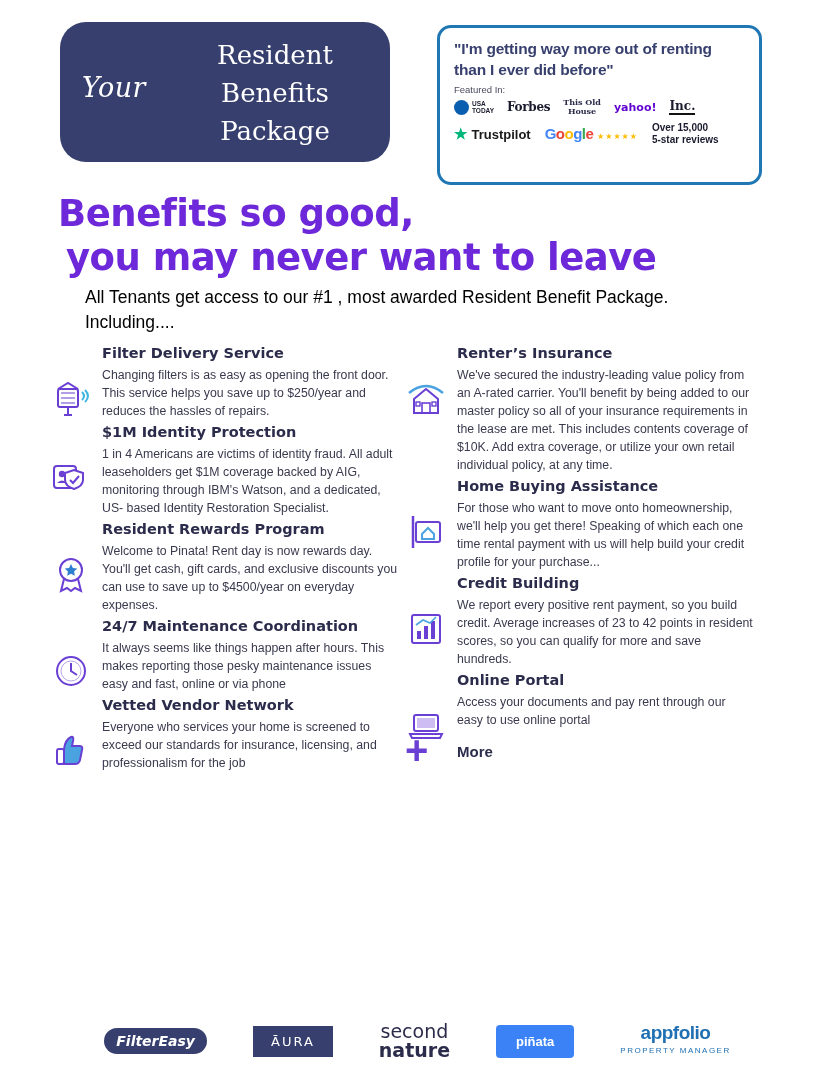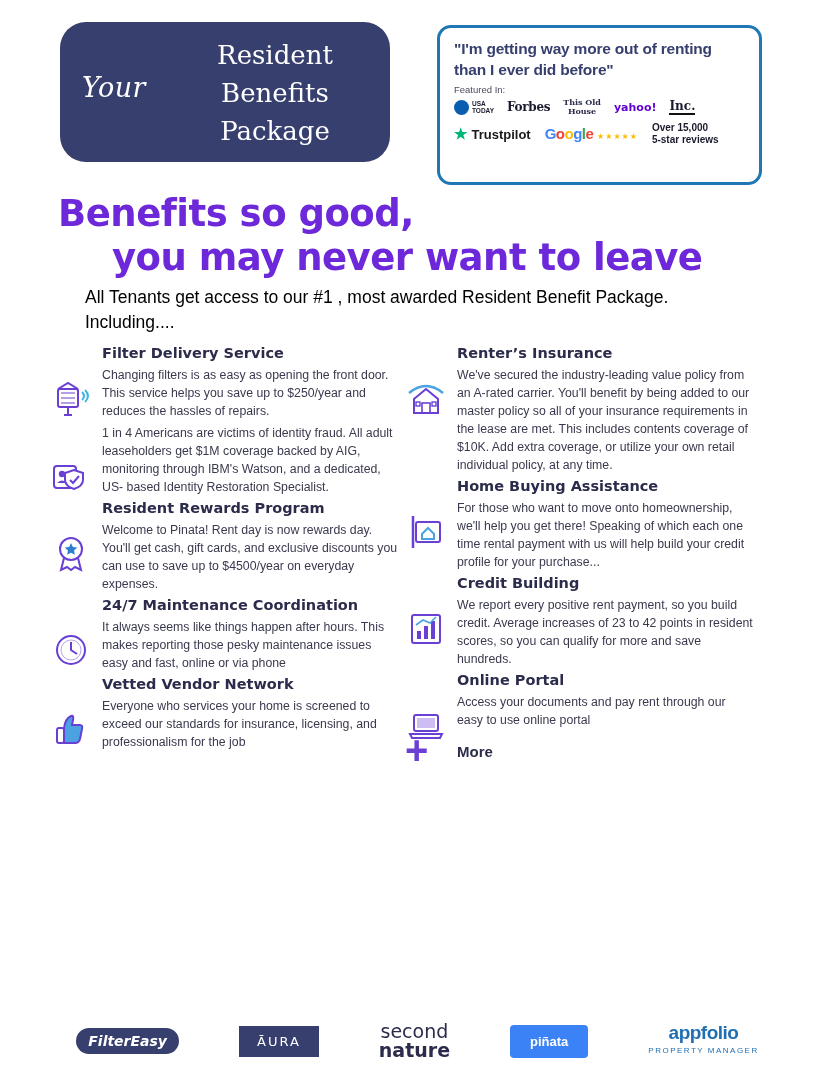--- a/index.html
+++ b/index.html
@@ -97,21 +97,21 @@
   .headline {
     position:absolute; left:58px; top:192px;
     width:700px;
     color:#6d28d9;
     font-family:"DejaVu Sans", sans-serif;
     font-weight:bold;
     font-size:37px;
     line-height:44px;
     letter-spacing:-0.5px;
   }
-  .headline .l2 { display:block; padding-left:8px;margin-left:46px; }
+  .headline .l2 { display:block; padding-left:8px; }
   .subhead {
     position:absolute; left:85px; top:285px;
     width:620px;
     font-size:17.5px;
     line-height:25px;
     color:#000000;
   }
 
   
   .col { position:absolute; top:345px; }
@@ -141,21 +141,21 @@
   }
   .more-row h3 { margin:0; font-size:15px; font-weight:bold; color:#2b2b4b; }
   .plus {
     position:absolute; left:10px; top:-12px;
     color:#6a3fd4; font-size:40px; font-weight:bold; line-height:38px;
   }
 
   
   .footer {
     position:absolute; left:0; bottom:20px; width:835px;
-    display:flex; align-items:center; justify-content:center; gap:60px;
+    display:flex; align-items:center; justify-content:center; gap:46px;
   }
   .f-filtereasy {
     background:#373f6e; color:#fff; font-weight:bold; font-size:14px;
     padding:5px 12px; border-radius:14px; font-style:italic;
     font-family:"DejaVu Sans", sans-serif;
   }
   .f-aura {
     background:#373f6e; color:#fff; font-size:13px; letter-spacing:2px;
     padding:8px 18px; border-radius:0; font-family:"DejaVu Sans", sans-serif;
   }
@@ -252,20 +252,21 @@
     <div class="benefit">
       <div class="bicon">
         <svg viewBox="0 0 46 46" width="46" height="46">
           <rect x="6" y="12" width="22" height="22" rx="3" fill="none" stroke="#6a3fd4" stroke-width="2"></rect>
           <circle cx="14" cy="20" r="3.2" fill="#6a3fd4"></circle>
           <path d="M9 29 q5 -5 10 0" fill="#6a3fd4"></path>
           <path d="M26 16 l9 3 v7 q0 6 -9 9 q-9 -3 -9 -9 v-7 z" fill="#fff" stroke="#6a3fd4" stroke-width="2"></path>
           <path d="M22 26 l3 3 l6 -7" fill="none" stroke="#6a3fd4" stroke-width="2"></path>
         </svg>
       </div>
+      <h3>$1M Identity Protection</h3>
       <p>1 in 4 Americans are victims of identity fraud. All adult leaseholders get $1M coverage backed by AIG, monitoring through IBM's Watson, and a dedicated, US- based Identity Restoration Specialist.</p>
     </div>
 
     <div class="benefit">
       <div class="bicon">
         <svg viewBox="0 0 46 46" width="46" height="46">
           <circle cx="23" cy="19" r="11" fill="none" stroke="#6a3fd4" stroke-width="2"></circle>
           <path d="M23 13 l1.9 3.9 4.3 .6 -3.1 3 .7 4.3 -3.8 -2 -3.8 2 .7 -4.3 -3.1 -3 4.3 -.6 z" fill="#2f7fd1"></path>
           <path d="M16 28 l-3 12 6 -3 4 3 4 -3 6 3 -3 -12" fill="none" stroke="#6a3fd4" stroke-width="2"></path>
         </svg>

